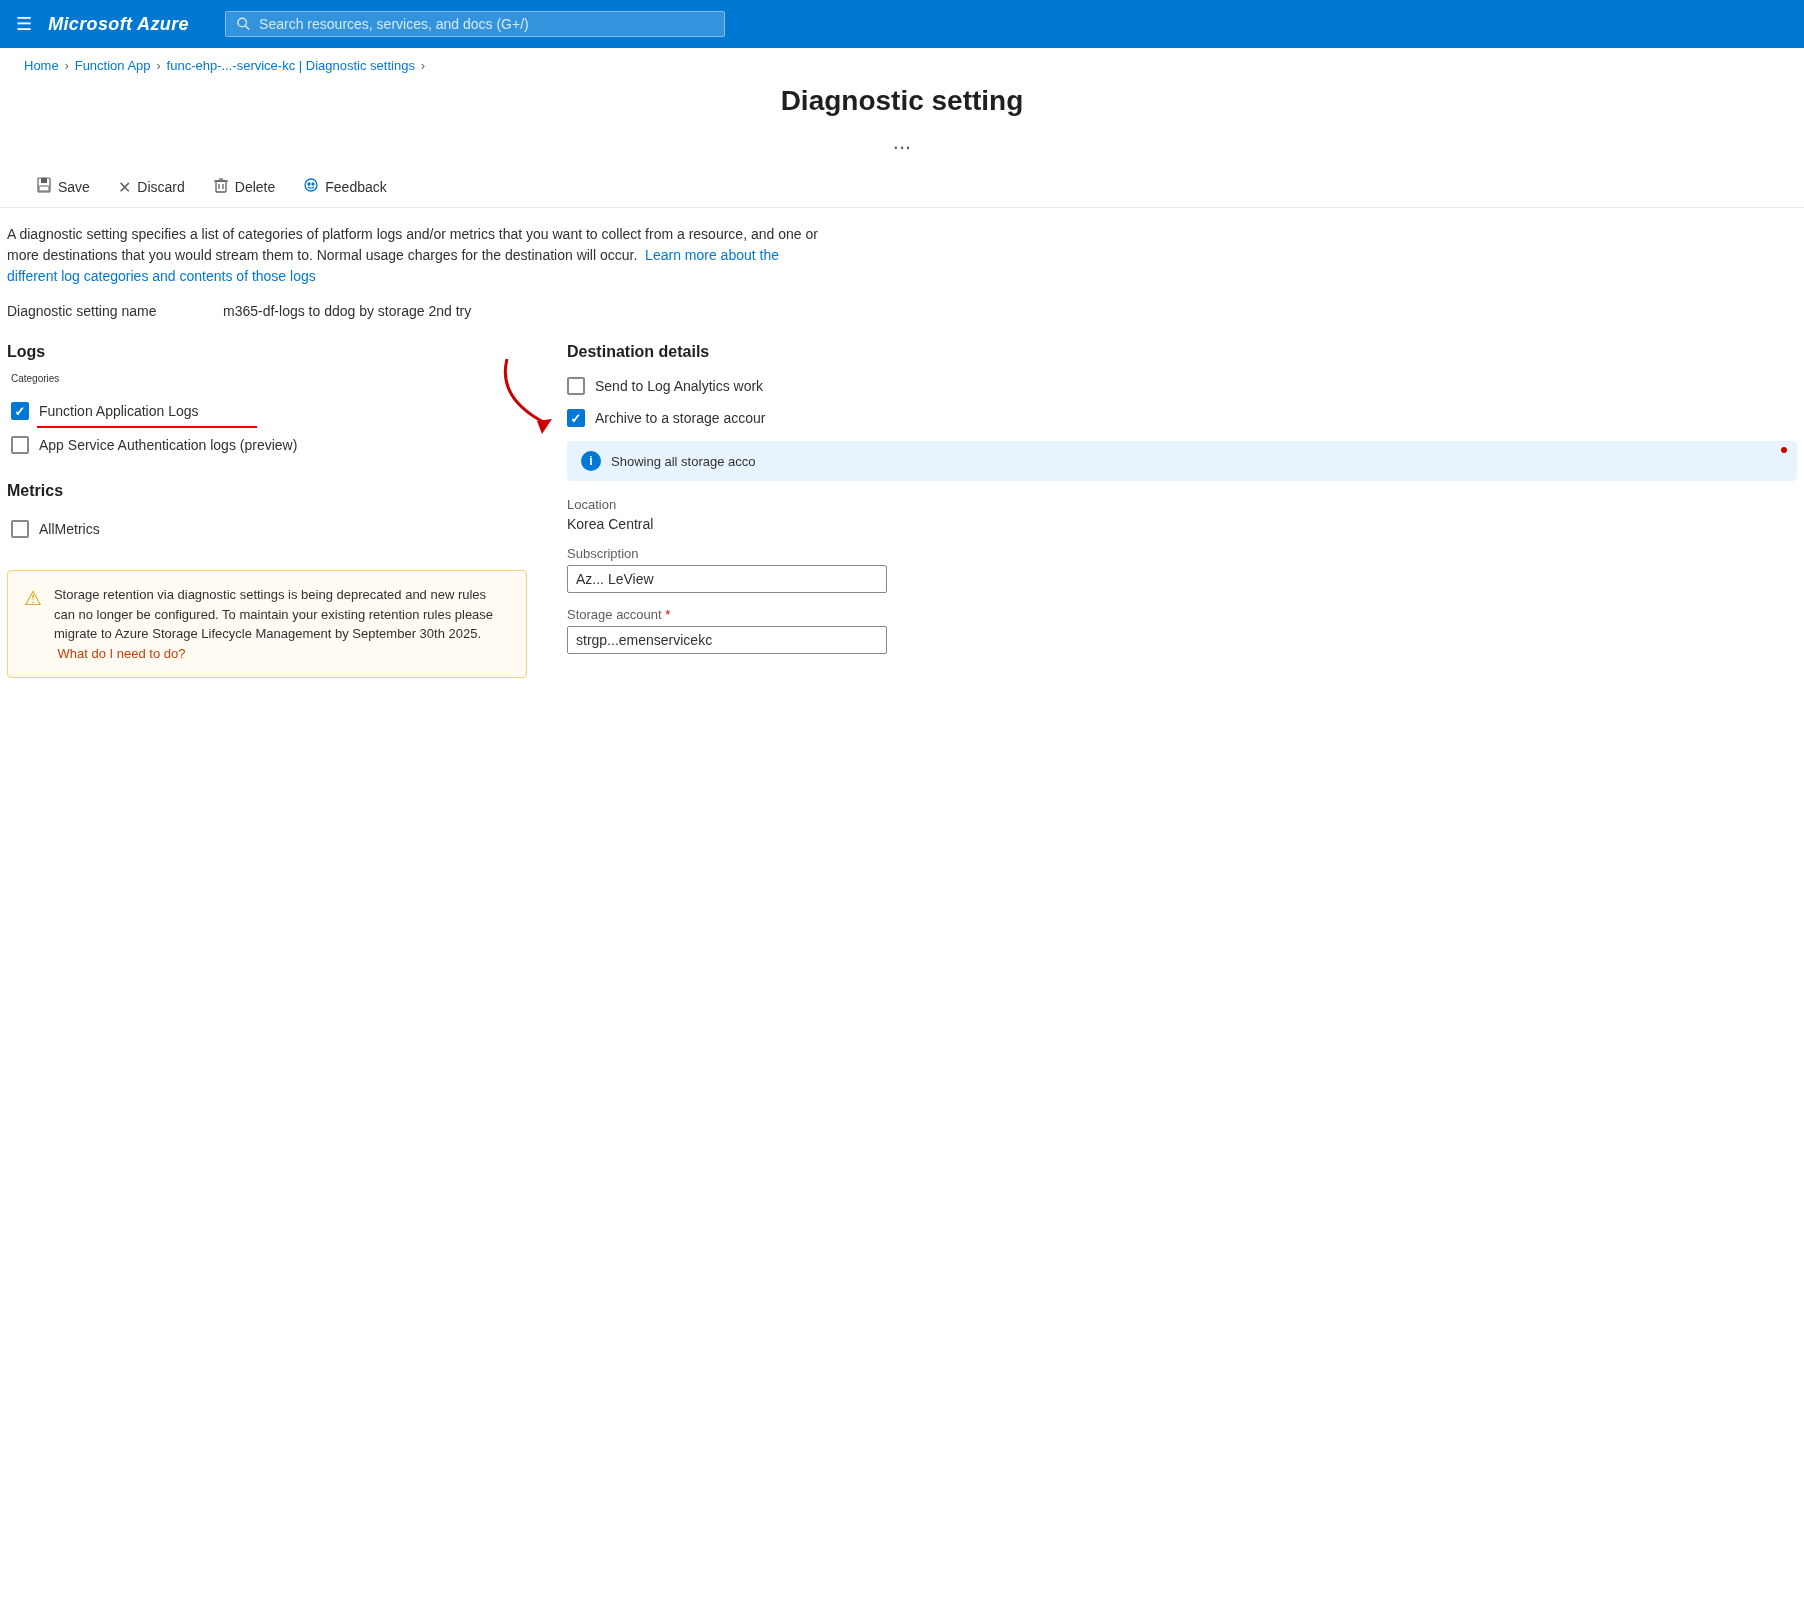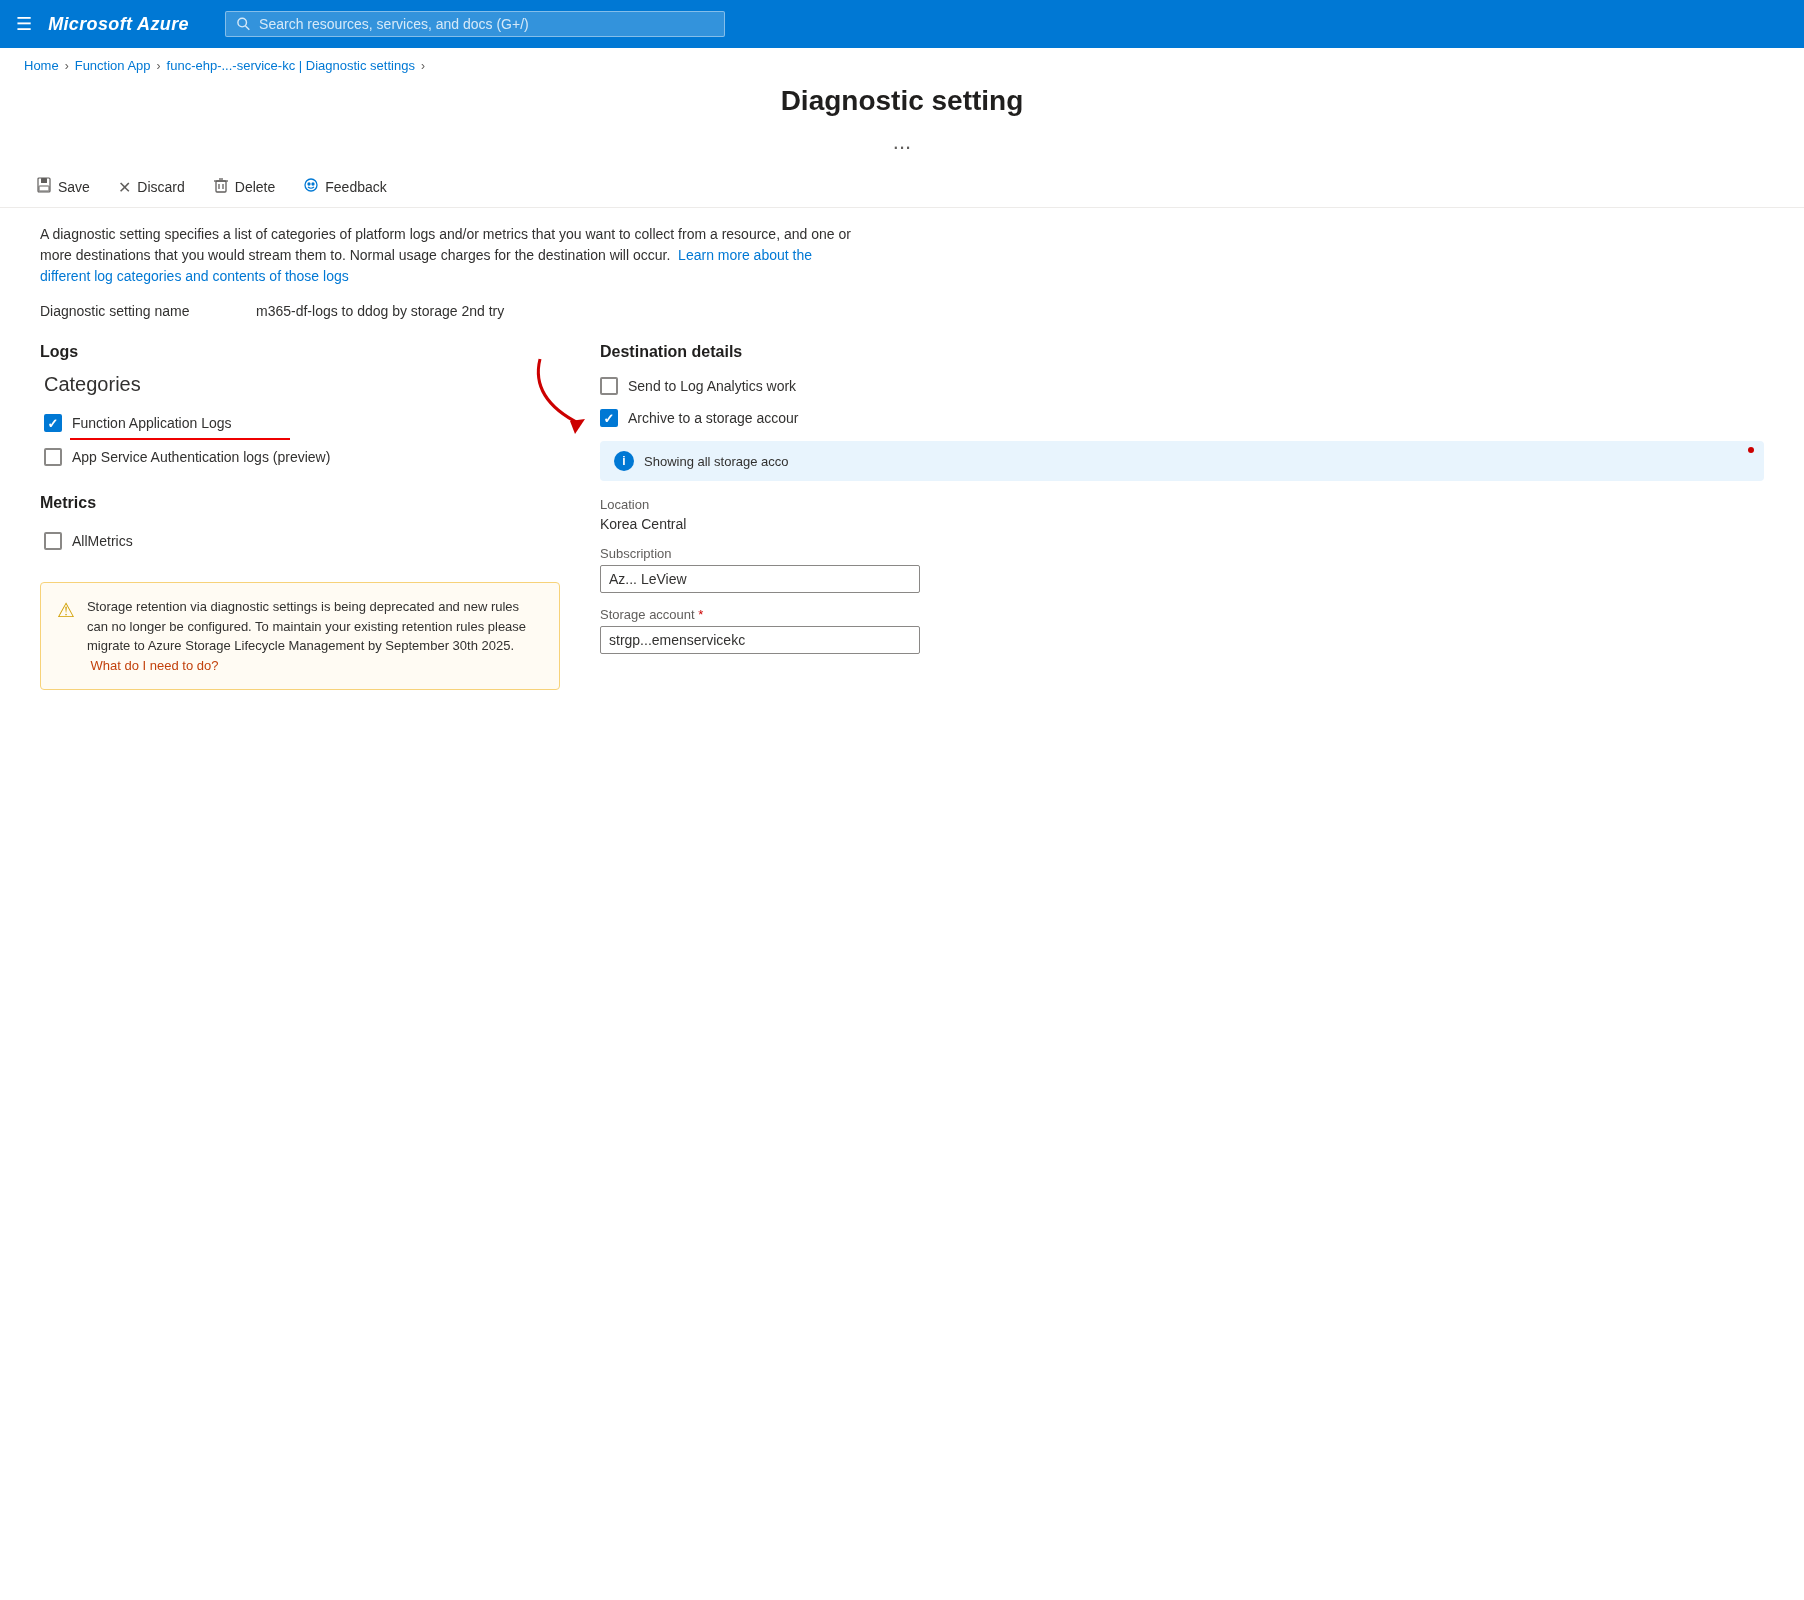--- a/index.html
+++ b/index.html
@@ -96,21 +96,21 @@
       background: transparent;
       cursor: pointer;
       font-size: 14px;
       color: #323130;
       border-radius: 2px;
     }
     .toolbar-btn .btn-icon { font-size: 16px; color: #605e5c; }
 
     
     .main-content {
-      padding: 16px 40px;
+      padding: 16px 7px;
     }
 
     .description-text {
       font-size: 14px;
       line-height: 1.5;
       color: #323130;
       max-width: 820px;
       margin-bottom: 16px;
     }
     .description-text a { color: #0078d4; text-decoration: none; }
@@ -146,21 +146,21 @@
 
     
     .section-heading {
       font-size: 16px;
       font-weight: 700;
       color: #201f1e;
       margin-bottom: 12px;
     }
 
     .categories-label {
-      font-size: 20px;
+      font-size: 10px;
       color: #323130;
       margin-bottom: 10px;
       padding-left: 4px;
     }
 
     
     .checkbox-row {
       display: flex;
       align-items: center;
       gap: 10px;

